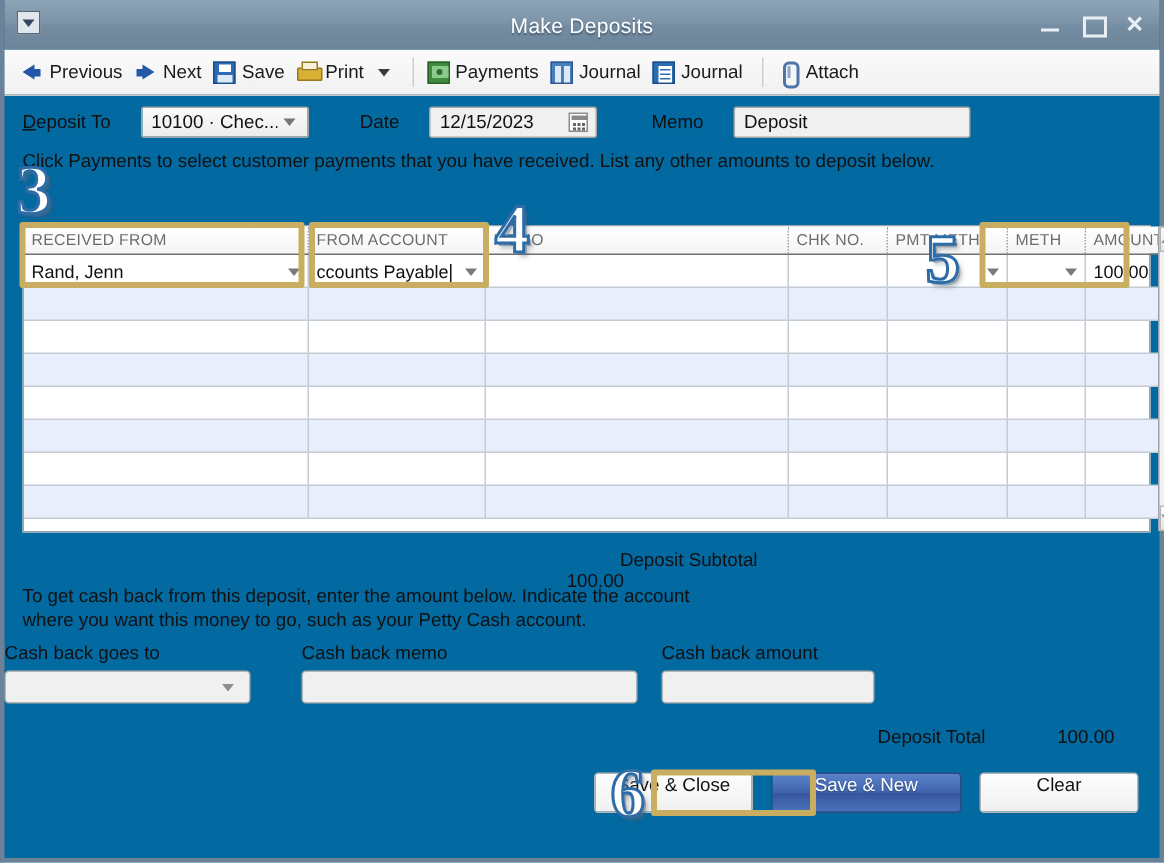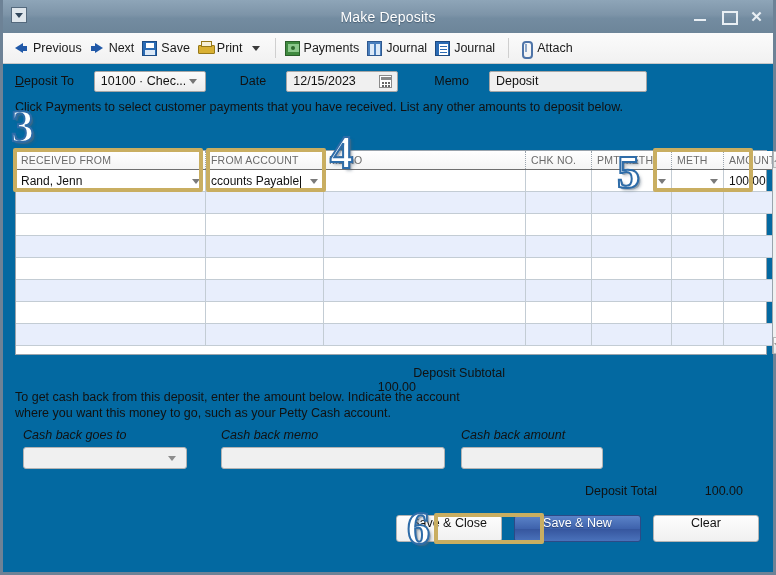--- a/index.html
+++ b/index.html
@@ -280,21 +280,21 @@
     font-size:12.5px; color:#111;flex-direction:column;
   }
   .subtotal-row .lbl { width: 240px; text-align: right; }
   .subtotal-row .amt { width: 110px; text-align: right; padding-right: 24px; }
 
   .cashback-text {
     position:absolute; left:12px; top:389px;
     font-size:12.5px; color:#111; line-height:16px;
   }
   .cashback-fields {
-    position:absolute; left:20px; top:428px; width:740px;font-style:italic;
+    position:absolute; left:0; top:428px; width:740px;
   }
   .cb-label { font-size:12.5px; color:#111; }
   .cb-row { display:flex; }
   .cb-col-a { width: 198px; }
   .cb-col-b { width: 240px; }
   .cb-col-c { width: 200px; }
   .cb-input {
     height: 22px; margin-top: 5px;
     background: #f0f0f0;
     border: 1px solid #b3b3b3;

